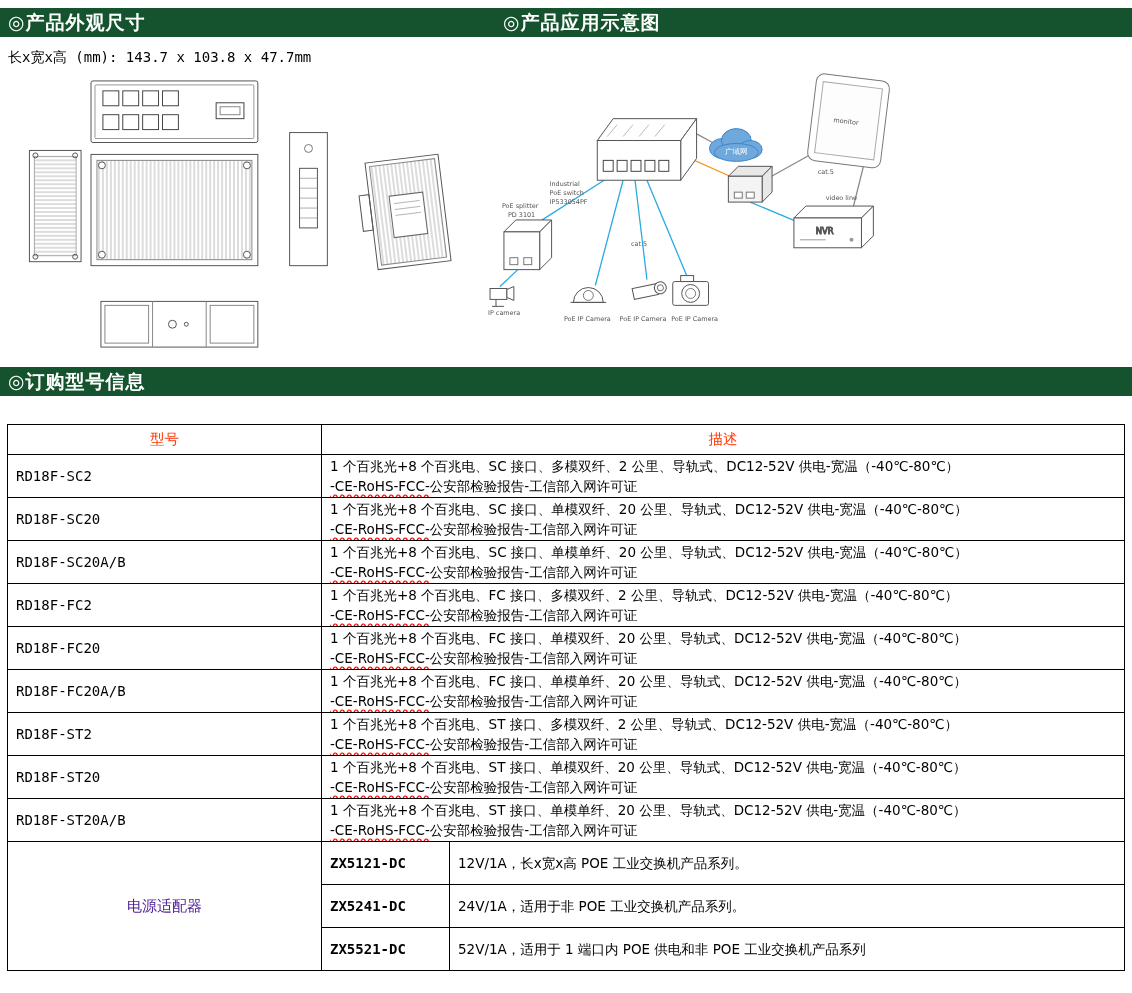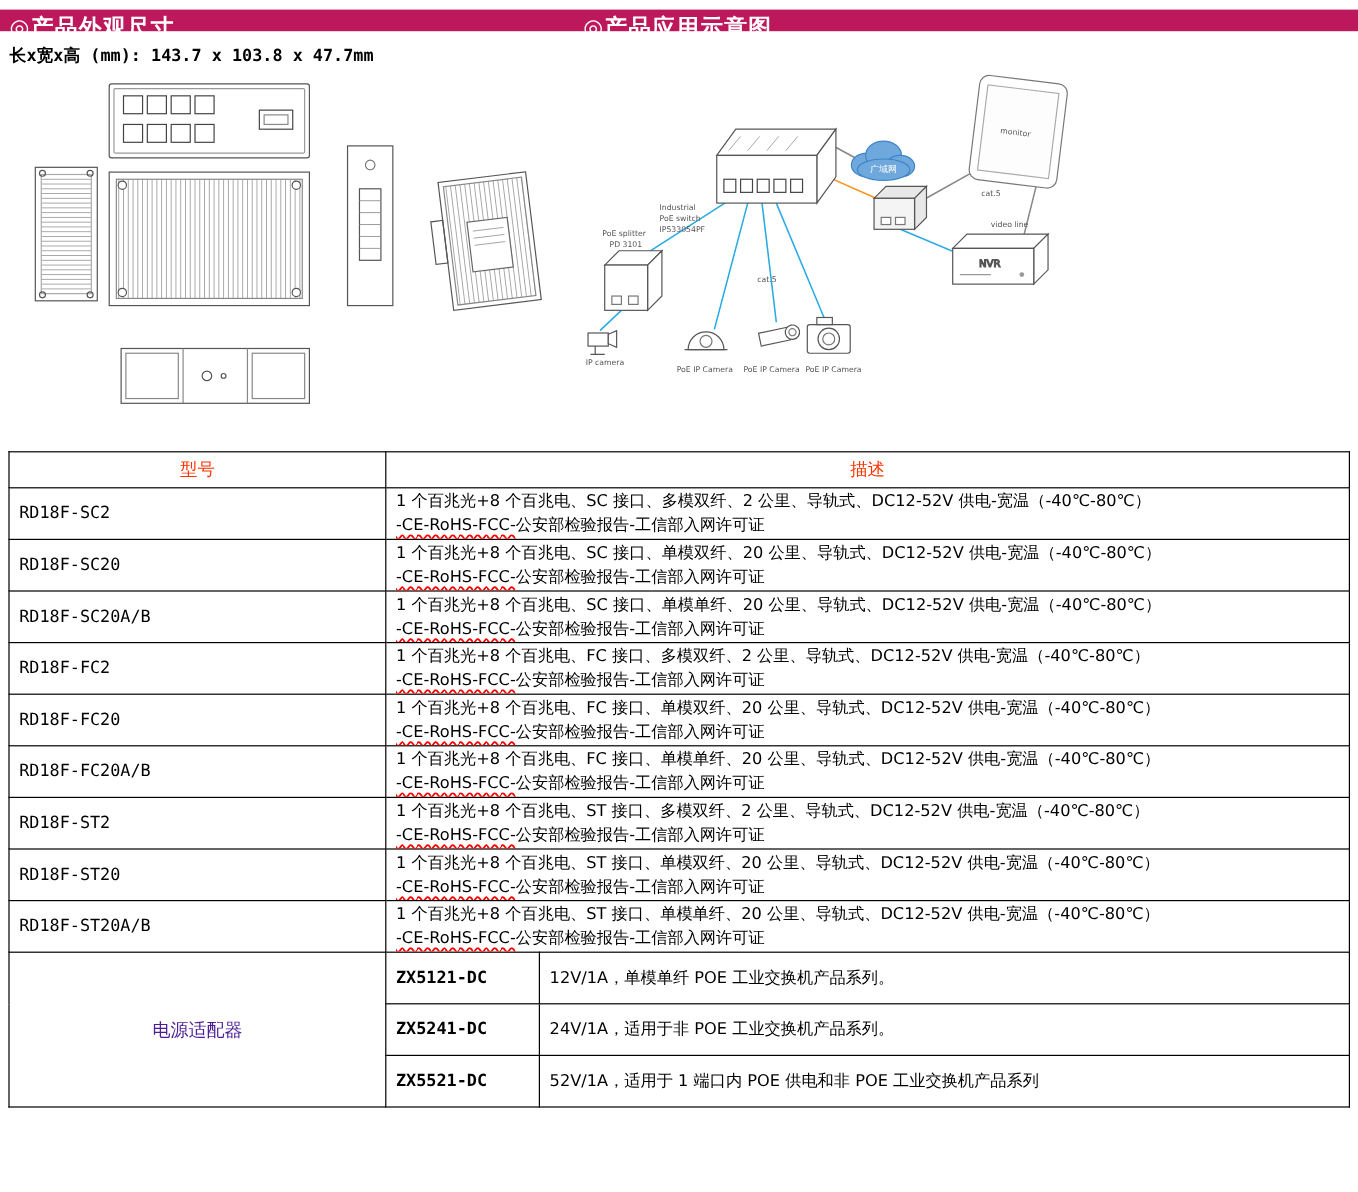--- a/index.html
+++ b/index.html
@@ -1,29 +1,29 @@
 <!DOCTYPE html>
 <html><head>
 <meta charset="utf-8">
 <style>
   * { box-sizing: border-box; }
   html,body { margin:0; padding:0; }
   body {
     width:1132px; height:993px; background:#ffffff; overflow:hidden;
     font-family:"DejaVu Sans","Liberation Sans",sans-serif; color:#000;
   }
-  .green-bar { background:#be185d; height:18px; position:relative; margin-top:8px; width:1132px;text-decoration:underline; }
+  .green-bar { background:#14532d; height:29px; position:relative; margin-top:8px; width:1132px;text-decoration:underline; }
   .bar-title {
     position:absolute; top:2px; color:#ffffff; font-weight:bold; font-size:19px;
     font-family:"DejaVu Serif","Liberation Serif",serif; letter-spacing:1px; white-space:nowrap;
   }
   .t-left { left:8px; }
-  .t-mid  { left:486px; }
+  .t-mid  { left:503px; }
   .dim-text {
-    margin:12px 0 0 8px; font-size:14px; font-weight:bold;
+    margin:12px 0 0 8px; font-size:14px; font-weight:normal;
     font-family:"DejaVu Sans Mono","Liberation Mono",monospace; white-space:nowrap;
   }
   .drawings-row { display:flex; align-items:flex-start; margin-top:4px; }
   .mech-svg { width:470px; height:288px; display:block; }
   .app-svg  { width:608px; height:288px; display:block; margin-left:8px; }
 
   .order-table {
     border-collapse:collapse; table-layout:fixed; width:1118px; margin:28px 0 0 7px;
     font-size:13.5px;
   }
@@ -257,20 +257,23 @@
         <text x="336" y="104" class="t-small">cat.5</text>
         <text x="344" y="130" class="t-small">video line</text>
         <text x="4" y="246" class="t-small">IP camera</text>
         <text x="104" y="252" class="t-small t-mid-anchor">PoE IP Camera</text>
         <text x="160" y="252" class="t-small t-mid-anchor">PoE IP Camera</text>
         <text x="212" y="252" class="t-small t-mid-anchor">PoE IP Camera</text>
       </g>
     </svg>
   </div>
 
+  <div class="green-bar">
+    <span class="bar-title t-left">◎订购型号信息</span>
+  </div>
 
   <table class="order-table">
     <colgroup>
         <col style="width:314px">
         <col style="width:128px">
         <col>
       </colgroup>
     <tbody>
         <tr class="head-row">
       <td>型号</td>
@@ -310,21 +313,21 @@
       <td class="desc-cell" colspan="2"><span>1 个百兆光+8 个百兆电、ST 接口、单模双纤、20 公里、导轨式、DC12-52V 供电-宽温（-40℃-80℃）</span><br><span class="squiggle">-CE-RoHS-FCC-</span><span>公安部检验报告-工信部入网许可证</span></td>
     </tr>
     <tr>
       <td class="model-cell">RD18F-ST20A/B</td>
       <td class="desc-cell" colspan="2"><span>1 个百兆光+8 个百兆电、ST 接口、单模单纤、20 公里、导轨式、DC12-52V 供电-宽温（-40℃-80℃）</span><br><span class="squiggle">-CE-RoHS-FCC-</span><span>公安部检验报告-工信部入网许可证</span></td>
     </tr>
 
     <tr>
       <td class="adapter-cell" rowspan="3">电源适配器</td>
       <td class="sub-model-cell">ZX5121-DC</td>
-      <td class="desc-cell">12V/1A，单模单纤 POE 工业交换机产品系列。</td>
+      <td class="desc-cell">12V/1A，长x宽x高 POE 工业交换机产品系列。</td>
     </tr>
     <tr>
       <td class="sub-model-cell">ZX5241-DC</td>
       <td class="desc-cell">24V/1A，适用于非 POE 工业交换机产品系列。</td>
     </tr>
     <tr>
       <td class="sub-model-cell">ZX5521-DC</td>
       <td class="desc-cell">52V/1A，适用于 1 端口内 POE 供电和非 POE 工业交换机产品系列</td>
     </tr>
   </tbody>

